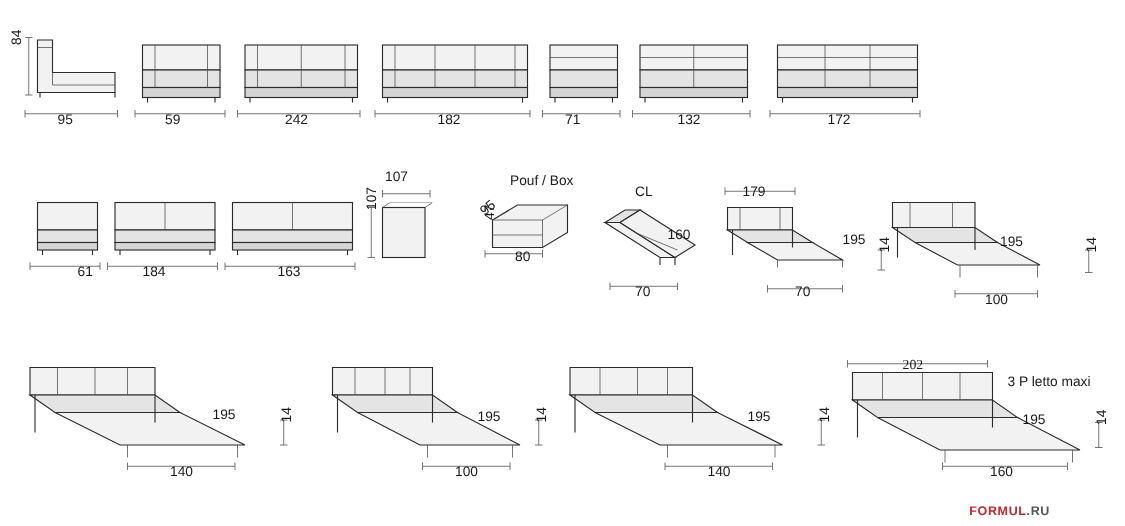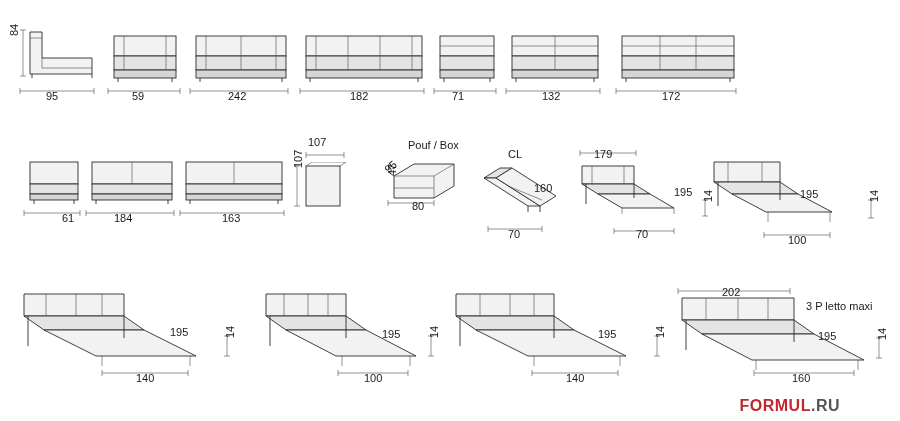--- a/index.html
+++ b/index.html
@@ -33,21 +33,21 @@
   .note {
     position: absolute;
     font-size: 11px;
     color: #1a1a1a;
     white-space: nowrap;
   }
   .watermark {
     position: absolute;
     right: 10px;
     bottom: 6px;
-    font-size: 16px;
+    font-size: 10px;
     font-weight: bold;
     letter-spacing: 0.5px;
   }
   .wm-formul { color: #c1272d; }
   .wm-ru { color: #555555; }
   svg { display: block; }
   .ln { stroke: #2b2b2b; stroke-width: 0.9; fill: none; }
   .ln-thin { stroke: #4a4a4a; stroke-width: 0.6; fill: none; }
   .fill-l { fill: #f2f2f2; }
   .fill-m { fill: #e4e4e4; }
@@ -347,21 +347,21 @@
   </svg>
   <div class="dim-label" style="left:654px; top:338px; transform:rotate(-90deg); transform-origin:left top;">14</div>
   <svg class="fig" style="left:530px; top:368px;" width="96" height="10">
     <path class="ln-thin" d="M2 5 L88 5 M2 2 L2 8 M88 2 L88 8"></path>
   </svg>
   <div class="dim-label" style="left:566px; top:372px;">140</div>
 
   <svg class="fig" style="left:676px; top:286px;" width="120" height="10">
     <path class="ln-thin" d="M2 5 L114 5 M2 2 L2 8 M114 2 L114 8"></path>
   </svg>
-  <div class="dim-label" style="left:722px; top:286px;">202</div>
+  <div class="dim-label" style="left:722px; top:286px;font-family:Liberation Serif, serif;">202</div>
   <div class="note" style="left:806px; top:300px;">3 P letto maxi</div>
   <div class="fig" style="left:672px; top:294px;">
     <svg width="200" height="86" viewBox="0 0 200 86">
       <path class="ln fill-l" d="M10 4 L122 4 L122 26 L10 26 Z"></path>
       <path class="ln fill-m" d="M10 26 L122 26 L142 40 L30 40 Z"></path>
       <path class="ln fill-l" d="M30 40 L142 40 L192 66 L80 66 Z"></path>
       <path class="ln-thin" d="M34 4 L34 26 M66 4 L66 26 M96 4 L96 26"></path>
       <path class="ln" d="M14 26 L14 56 M122 26 L122 48"></path>
       <path class="ln-thin" d="M84 66 L84 76 M186 66 L186 76"></path>
     </svg>

